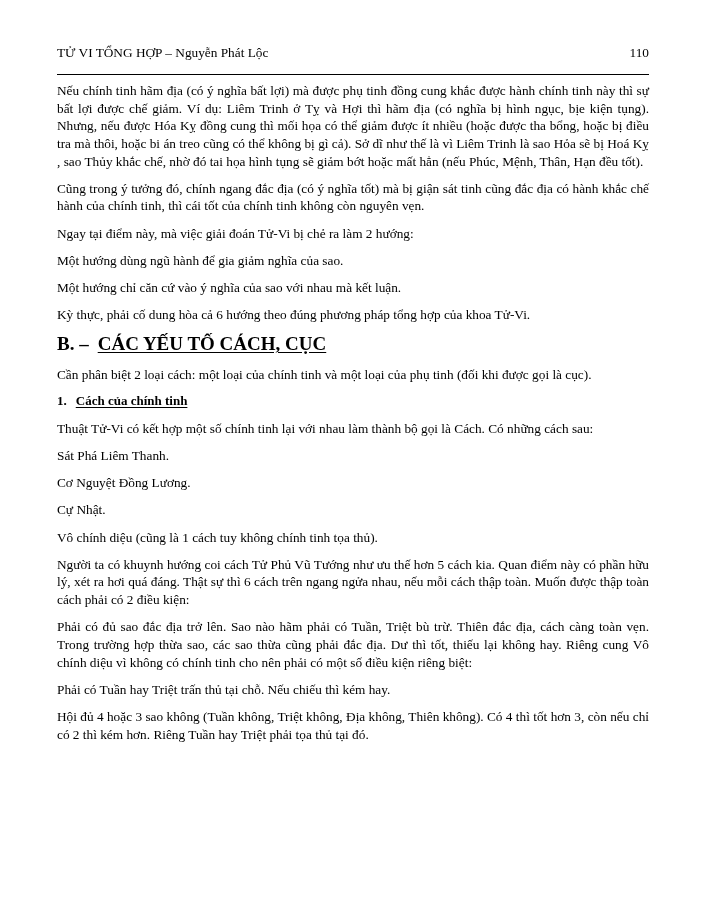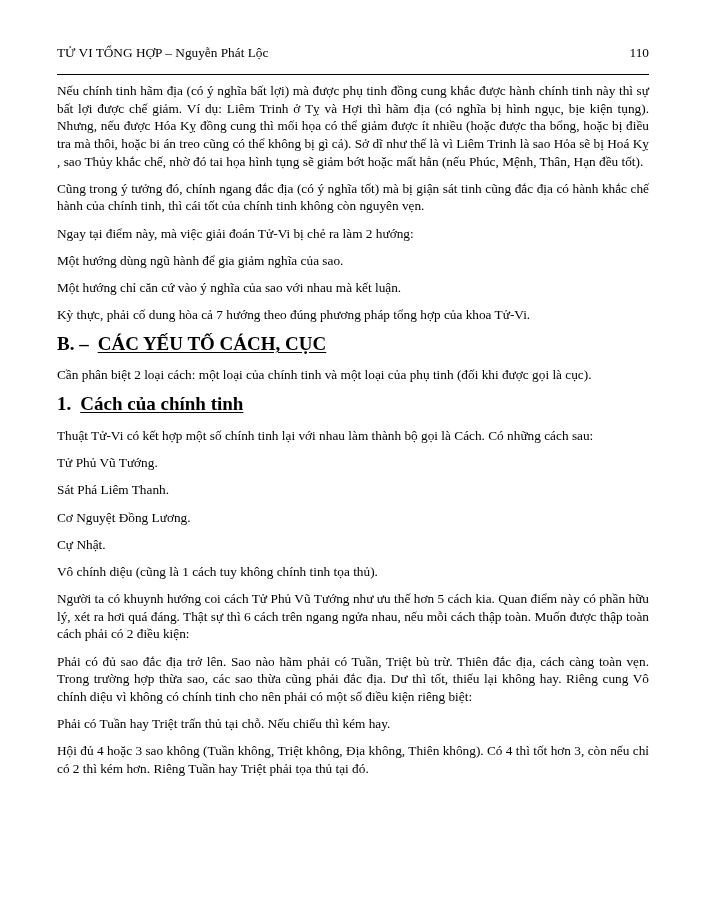--- a/index.html
+++ b/index.html
@@ -36,21 +36,21 @@
     line-height: 1.33;
     margin: 0 0 9.5px 0;
   }
   h2.section-heading {
     font-size: 19px;
     font-weight: bold;
     margin: 3px 0 10px 0;
     line-height: 1.2;
   }
   h3.sub-heading {
-    font-size: 19px;
+    font-size: 13px;
     font-weight: bold;
     margin: 3px 0 11px 0;
     line-height: 1.2;
   }
   .prefix {
     margin-right: 9px;
   }
   .u {
     text-decoration: underline;
     text-underline-offset: 2px;
@@ -66,34 +66,33 @@
     <span>110</span>
   </div>
 
   <hr class="rule">
 
   <p class="body">Nếu chính tinh hãm địa (có ý nghĩa bất lợi) mà được phụ tinh đồng cung khắc được hành chính tinh này thì sự bất lợi được chế giảm. Ví dụ: Liêm Trinh ở Tỵ và Hợi thì hãm địa (có nghĩa bị hình ngục, bịe kiện tụng). Nhưng, nếu được Hóa Kỵ đồng cung thì mối họa có thể giảm được ít nhiều (hoặc được tha bổng, hoặc bị điều tra mà thôi, hoặc bi án treo cũng có thể không bị gì cả). Sở dĩ như thế là vì Liêm Trinh là sao Hỏa sẽ bị Hoá Kỵ , sao Thủy khắc chế, nhờ đó tai họa hình tụng sẽ giảm bớt hoặc mất hẳn (nếu Phúc, Mệnh, Thân, Hạn đều tốt).</p>
   <p class="body">Cũng trong ý tưởng đó, chính ngang đắc địa (có ý nghĩa tốt) mà bị giận sát tinh cũng đắc địa có hành khắc chế hành của chính tinh, thì cái tốt của chính tinh không còn nguyên vẹn.</p>
   <p class="body">Ngay tại điểm này, mà việc giải đoán Tử-Vi bị chẻ ra làm 2 hướng:</p>
   <p class="body">Một hướng dùng ngũ hành để gia giảm nghĩa của sao.</p>
   <p class="body">Một hướng chỉ căn cứ vào ý nghĩa của sao với nhau mà kết luận.</p>
-  <p class="body">Kỳ thực, phải cố dung hòa cả 7 hướng theo đúng phương pháp tổng hợp của khoa Tử-Vi.</p>
+  <p class="body">Kỳ thực, phải cố dung hòa cả 6 hướng theo đúng phương pháp tổng hợp của khoa Tử-Vi.</p>
 
   <h2 class="section-heading">
     <span class="prefix">B.  –</span><span class="u">CÁC YẾU TỐ CÁCH, CỤC</span>
   </h2>
 
   <p class="body">Cần phân biệt 2 loại cách: một loại của chính tinh và một loại của phụ tinh (đối khi được gọi là cục).</p>
 
   <h3 class="sub-heading">
     <span class="prefix">1.</span><span class="u">Cách của chính tinh</span>
   </h3>
 
   <p class="body">Thuật Tử-Vi có kết hợp một số chính tinh lại với nhau làm thành bộ gọi là Cách. Có những cách sau:</p>
-  <p class="body">Tử Phủ Vũ Tướng.</p>
   <p class="body">Sát Phá Liêm Thanh.</p>
   <p class="body">Cơ Nguyệt Đồng Lương.</p>
   <p class="body">Cự Nhật.</p>
   <p class="body">Vô chính diệu (cũng là 1 cách tuy không chính tinh tọa thủ).</p>
   <p class="body">Người ta có khuynh hướng coi cách Tử Phủ Vũ Tướng như ưu thế hơn 5 cách kia. Quan điểm này có phần hữu lý, xét ra hơi quá đáng. Thật sự thì 6 cách trên ngang ngửa nhau, nếu mỗi cách thập toàn. Muốn được thập toàn cách phải có 2 điều kiện:</p>
   <p class="body">Phải có đủ sao đắc địa trở lên. Sao nào hãm phải có Tuần, Triệt bù trừ. Thiên đắc địa, cách càng toàn vẹn. Trong trường hợp thừa sao, các sao thừa cũng phải đắc địa. Dư thì tốt, thiếu lại không hay. Riêng cung Vô chính diệu vì không có chính tinh cho nên phải có một số điều kiện riêng biệt:</p>
   <p class="body">Phải có Tuần hay Triệt trấn thủ tại chỗ. Nếu chiếu thì kém hay.</p>
   <p class="body">Hội đủ 4 hoặc 3 sao không (Tuần không, Triệt không, Địa không, Thiên không). Có 4 thì tốt hơn 3, còn nếu chỉ có 2 thì kém hơn. Riêng Tuần hay Triệt phải tọa thủ tại đó.</p>
 
 </div>

